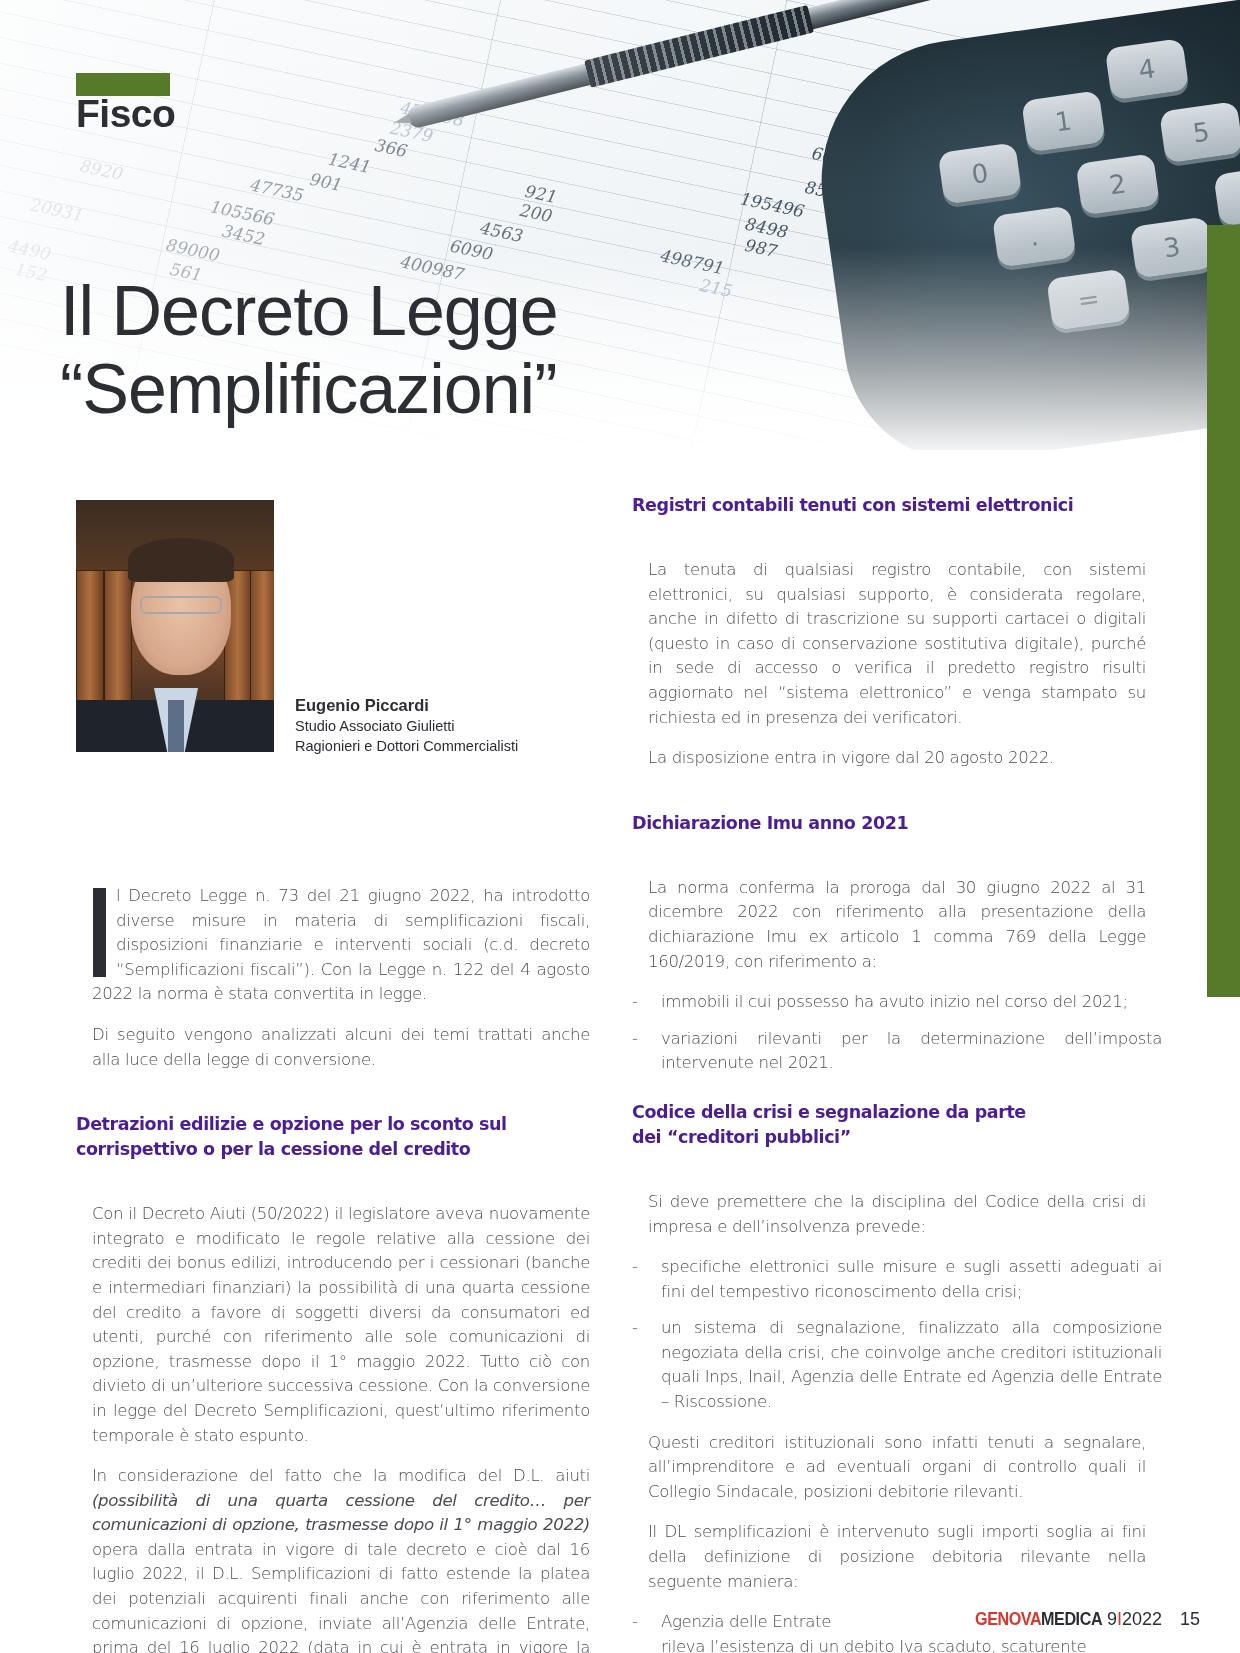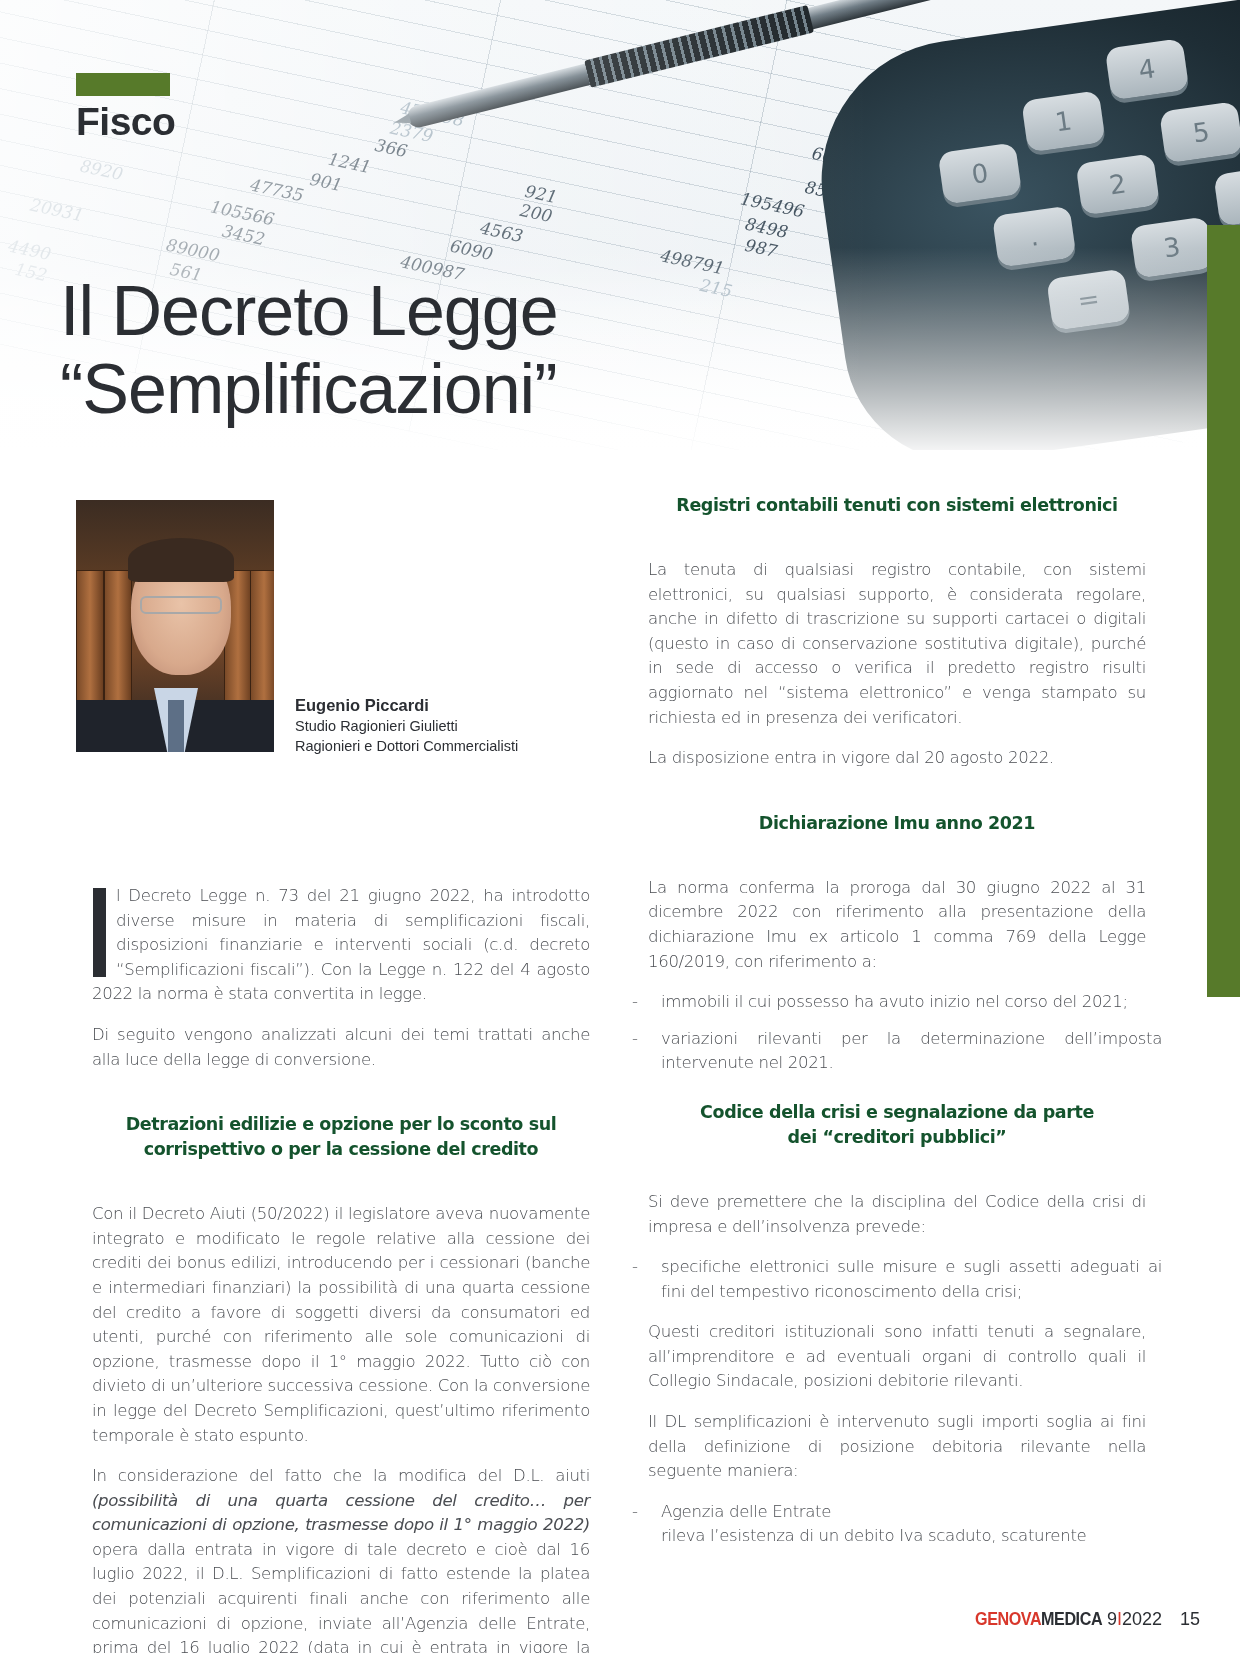--- a/index.html
+++ b/index.html
@@ -33,21 +33,21 @@
   .calc { position: absolute; left: 830px; top: 20px; width: 560px; height: 420px;
     background: radial-gradient(ellipse at 30% 40%, #3a5360 0%, #1e2d35 55%, #0f181d 100%);
     border-radius: 140px 0 0 120px; transform: rotate(-8deg); }
   .key { position: absolute; width: 78px; height: 52px; border-radius: 14px;
     background: linear-gradient(180deg, #d7dde1 0%, #aab5bc 100%);
     box-shadow: 0 4px 0 #6a7a83; color: #6c7b84; font-size: 26px; text-align: center; line-height: 52px; }
   
   .side-band { position: absolute; left: 1207px; top: 225px; width: 33px; height: 772px; background: #577a2a; }
   
   .tag-bar { position: absolute; left: 76px; top: 73px; width: 94px; height: 23px; background: #577a2a; }
-  .section-label { position: absolute; left: 76px; top: 100px; font-family: "Liberation Sans", sans-serif;
+  .section-label { position: absolute; left: 76px; top: 92px; font-family: "Liberation Sans", sans-serif;
     font-weight: bold; font-size: 39px; color: #2b2e33; letter-spacing: -0.5px; }
   .title { position: absolute; left: 60px; top: 272px; font-family: "Liberation Sans", sans-serif;
     font-size: 70px; line-height: 78px; color: #2b2e33; letter-spacing: -1px; }
   
   .photo { position: absolute; left: 76px; top: 500px; width: 198px; height: 252px; overflow: hidden;
     background: linear-gradient(180deg, #3b2c22 0%, #5a3b24 30%, #6e4428 60%, #2a2420 100%); }
   .book { position: absolute; top: 70px; width: 26px; height: 130px;
     background: linear-gradient(90deg, #7a4a28 0%, #b07040 50%, #6a3e20 100%); border: 1px solid #3a2212; }
   .face { position: absolute; left: 55px; top: 45px; width: 100px; height: 130px; border-radius: 48% 48% 45% 45%;
     background: radial-gradient(ellipse at 50% 45%, #e9c3a8 0%, #d8a98c 60%, #b98670 100%); }
@@ -58,21 +58,21 @@
   .shirt { position: absolute; left: 78px; top: 188px; width: 44px; height: 64px; background: #c9d6e6;
     clip-path: polygon(0 0, 100% 0, 70% 100%, 30% 100%); }
   .tie { position: absolute; left: 92px; top: 200px; width: 16px; height: 52px; background: #5d6f86; }
   .author-name { position: absolute; left: 295px; top: 696px; font-family: "Liberation Sans", sans-serif;
     font-weight: bold; font-size: 16.5px; color: #2b2e33; }
   .author-line { position: absolute; left: 295px; font-family: "Liberation Sans", sans-serif; font-size: 14.5px; color: #2b2e33; }
   
   .col { position: absolute; font-family: "DejaVu Sans", sans-serif; font-size: 16.6px; line-height: 24.6px;
     color: #4a4d52; font-weight: 300; letter-spacing: -0.35px; }
   .col p { margin: 16px; text-align: justify; hyphens: auto; }
-  .col h3 { margin: 0; font-size: 17.5px; line-height: 25px; font-weight: bold; color: #14532d; letter-spacing: -0.4px; text-align: center; }
+  .col h3 { margin: 0; font-size: 17.5px; line-height: 25px; font-weight: bold; color: #4c1d95; letter-spacing: -0.4px; }
   .col .gap { height: 24px; }
   .col em { font-style: italic; }
   .col ul { list-style: none; margin: 0; padding: 0; }
   .col li { position: relative; padding-left: 29px; text-align: justify; margin-top: 12px; }
   .col li::before { content: "-"; position: absolute; left: 0; top: 0; }
   .left-col { left: 76px; top: 868px; width: 530px; }
   .right-col { left: 632px; top: 493px; width: 530px; }
   .dropcap { float: left; width: 13px; height: 89px; background: #2b2e33; margin: 4px 10px 0 1px; }
   
   .footer { position: absolute; left: 975px; top: 1608px; font-family: "Liberation Sans", sans-serif;
@@ -153,21 +153,21 @@
   <div class="book" style="left:148px"></div>
   <div class="book" style="left:174px"></div>
   <div class="face"></div>
   <div class="hair"></div>
   <div class="glasses"></div>
   <div class="suit"></div>
   <div class="shirt"></div>
   <div class="tie"></div>
 </div>
 <div class="author-name">Eugenio Piccardi</div>
-<div class="author-line" style="top:718px">Studio Ragionieri Giulietti</div>
+<div class="author-line" style="top:718px">Studio Associato Giulietti</div>
 <div class="author-line" style="top:738px">Ragionieri e Dottori Commercialisti</div>
 
 <div class="col left-col">
   <p>
     <span class="dropcap"></span><span>l Decreto Legge n. 73 del 21 giugno 2022, ha introdotto diverse misure in materia di semplificazioni fiscali, disposizioni finanziarie e interventi sociali (c.d. decreto “Semplificazioni fiscali”). Con la Legge n. 122 del 4 agosto 2022 la norma è stata convertita in legge.</span>
   </p>
   <p>Di seguito vengono analizzati alcuni dei temi trattati anche alla luce della legge di conversione.</p>
   <div class="gap"></div>
   <h3>Detrazioni edilizie e opzione per lo sconto sul corrispettivo o per la cessione del credito</h3>
   <div class="gap"></div>
@@ -190,20 +190,21 @@
   </ul>
   <div class="gap"></div>
   <h3>
     <span>Codice della crisi e segnalazione da parte</span><br>
     <span>dei “creditori pubblici”</span>
   </h3>
   <div class="gap"></div>
   <p>Si deve premettere che la disciplina del Codice della crisi di impresa e dell’insolvenza prevede:</p>
   <ul>
     <li>specifiche elettronici sulle misure e sugli assetti adeguati ai fini del tempestivo riconoscimento della crisi;</li>
+    <li>un sistema di segnalazione, finalizzato alla composizione negoziata della crisi, che coinvolge anche creditori istituzionali quali Inps, Inail, Agenzia delle Entrate ed Agenzia delle Entrate – Riscossione.</li>
   </ul>
   <p>Questi creditori istituzionali sono infatti tenuti a segnalare, all’imprenditore e ad eventuali organi di controllo quali il Collegio Sindacale, posizioni debitorie rilevanti.</p>
   <p>Il DL semplificazioni è intervenuto sugli importi soglia ai fini della definizione di posizione debitoria rilevante nella seguente maniera:</p>
   <ul>
     <li>
       <span>Agenzia delle Entrate</span><br>
       <span>rileva l’esistenza di un debito Iva scaduto, scaturente</span>
     </li>
   </ul>
 </div>

